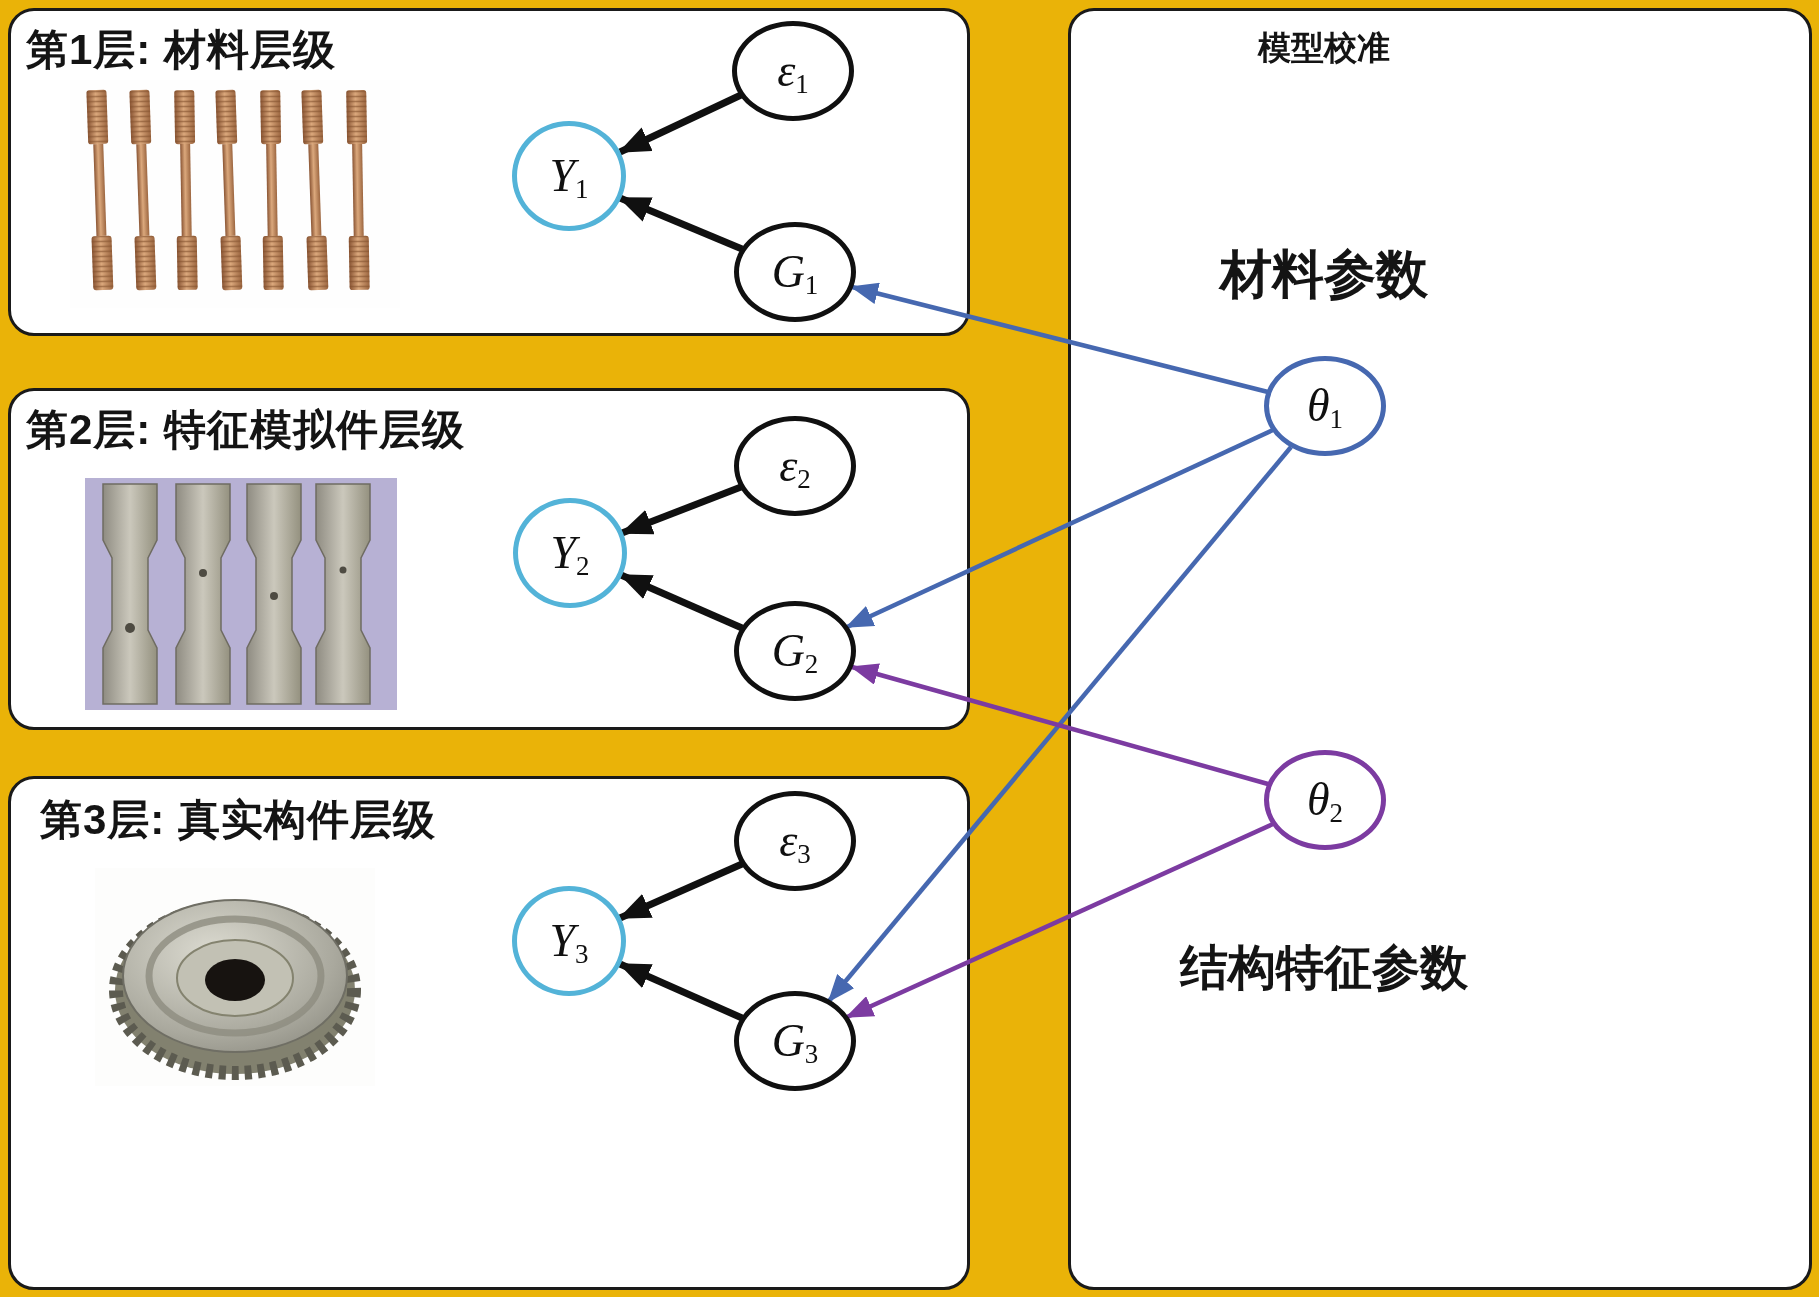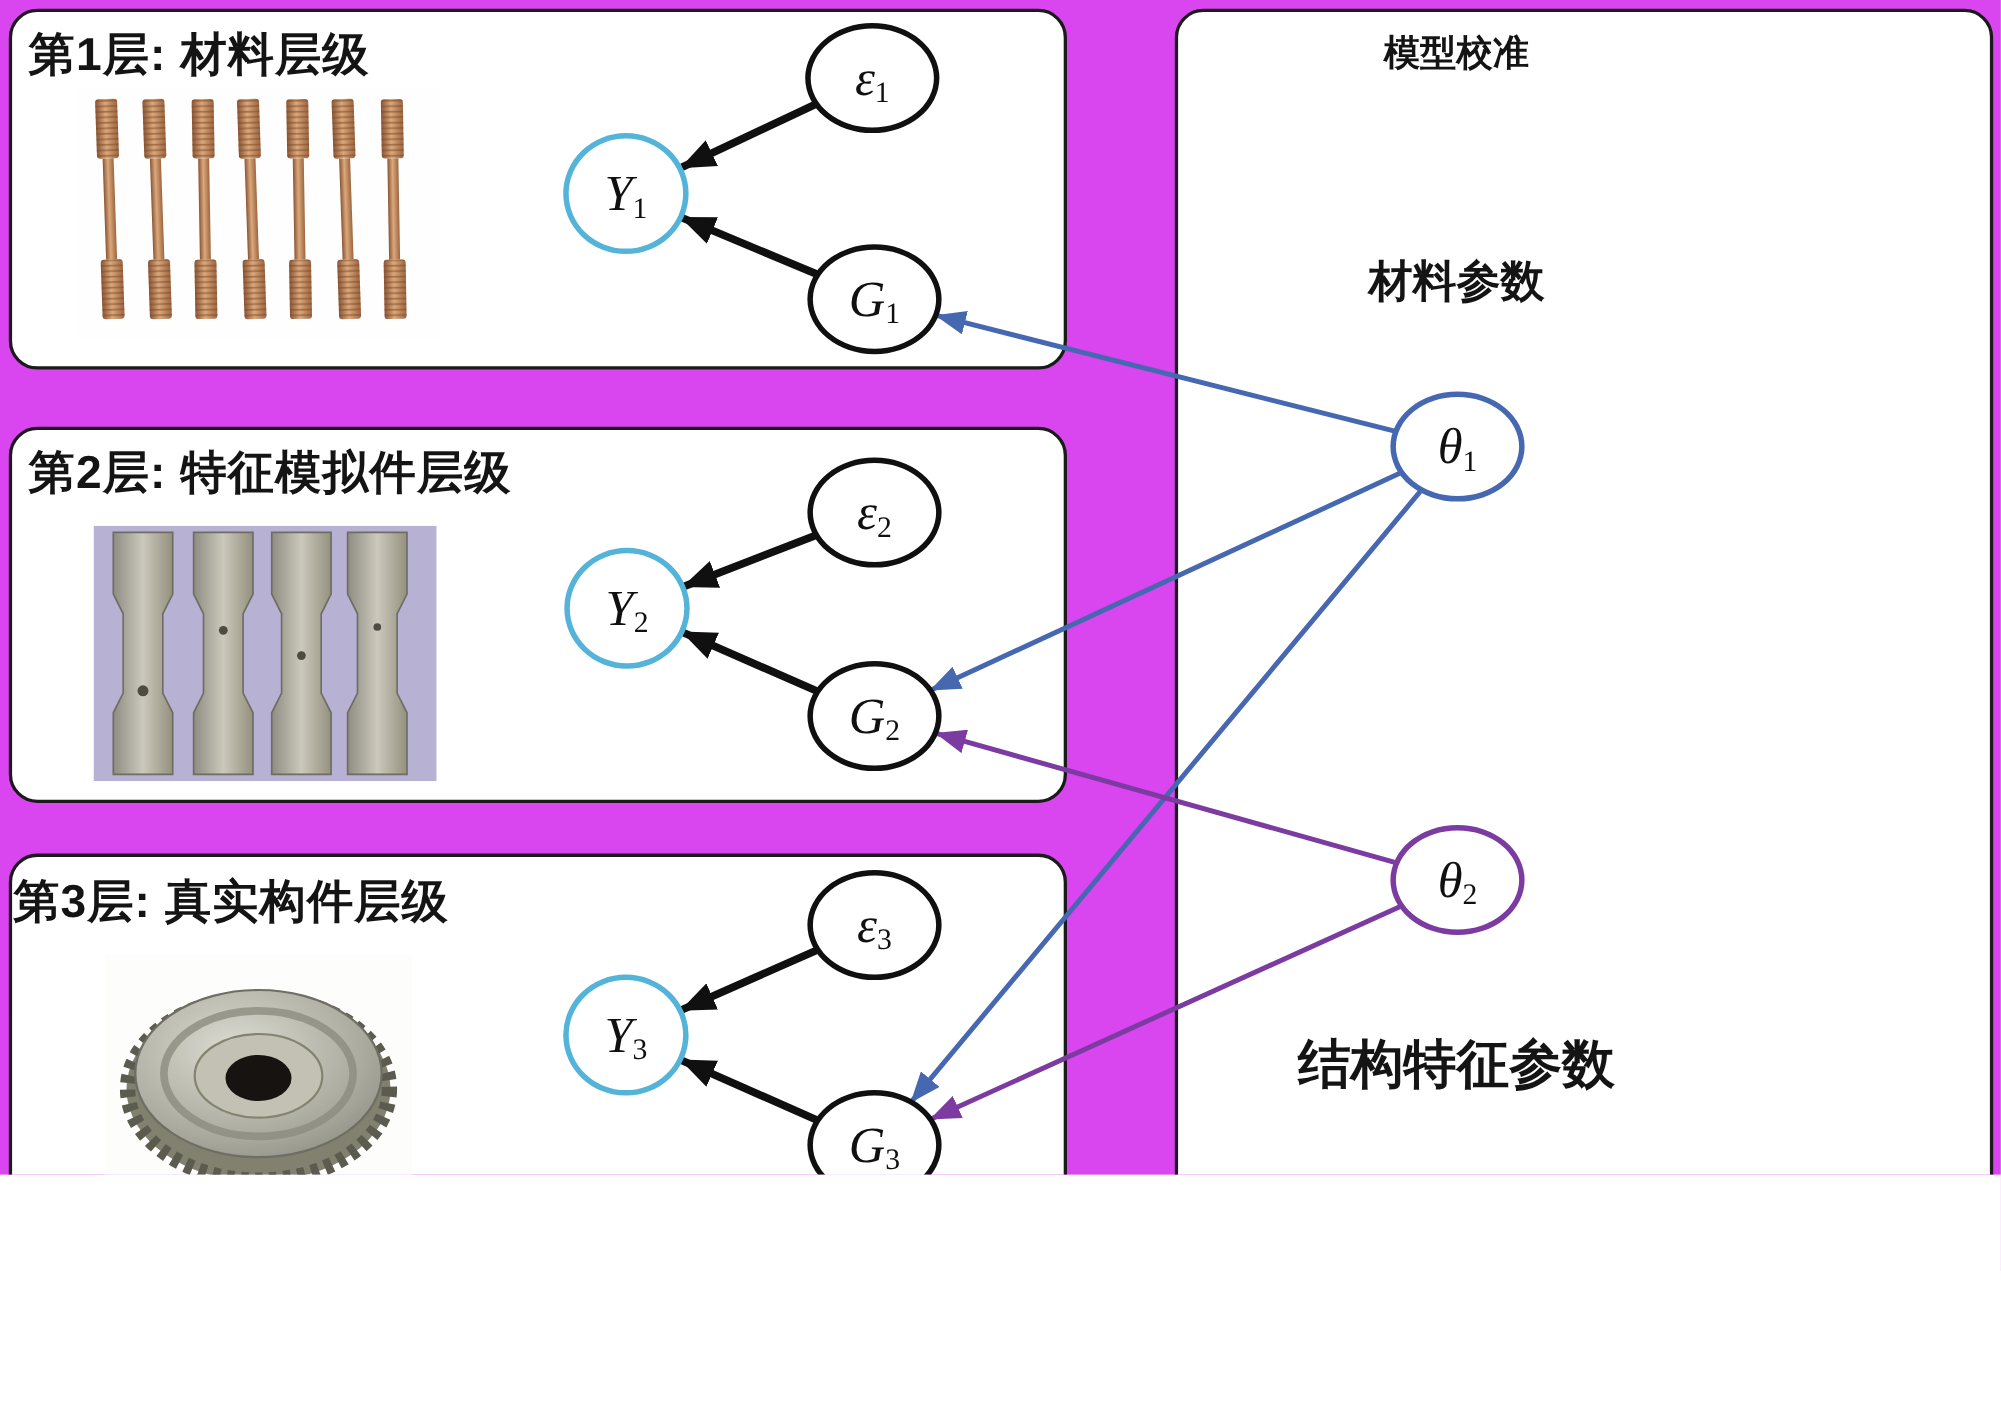--- a/index.html
+++ b/index.html
@@ -5,26 +5,26 @@
   :root{
     --outline:#1a1a1a;
     --node_black:#101010;
     --y_node:#53b3d8;
     --theta1_blue:#4668b0;
     --theta2_purple:#7c3ba1;
     --arrow_black:#101010;
   }
   *{margin:0;padding:0;box-sizing:border-box}
   body{background:#ffffff;font-family:"Liberation Sans",sans-serif}
-  .canvas{position:relative;width:1819px;height:1068px;background:#d946ef;overflow:hidden}
+  .canvas{position:relative;width:1819px;height:1297px;background:#eab308;overflow:hidden}
   .frame{position:absolute;border:3px solid var(--outline);border-radius:26px;background:#fff}
   .layer-title{position:absolute;font-size:42px;font-weight:700;color:#141414;white-space:nowrap;letter-spacing:1px}
   .panel-label{position:absolute;left:1068px;width:512px;text-align:center;font-weight:700;color:#141414;white-space:nowrap}
   .panel-title{top:26px;font-size:33px}
-  .panel-material{top:228px;font-size:40px}
+  .panel-material{top:240px;font-size:52px}
   .panel-structure{top:936px;font-size:48px}
   .photo{position:absolute}
   .photo svg{display:block;width:100%;height:100%}
   svg.overlay{position:absolute;left:0;top:0;pointer-events:none}
   .arrow-black{stroke:var(--arrow_black);stroke-width:7;fill:none}
   .arrow-blue{stroke:var(--theta1_blue);stroke-width:4.5;fill:none}
   .arrow-purple{stroke:var(--theta2_purple);stroke-width:4.5;fill:none}
   .node{position:absolute;display:flex;align-items:center;justify-content:center;background:#fff;border-radius:50%}
   .node.ell{width:122px;height:100px}
   .node.ynode{width:114px;height:110px}
@@ -40,21 +40,21 @@
 
 <div class="canvas">
 
   <div class="frame" style="left:8px;top:8px;width:962px;height:328px"></div>
   <div class="frame" style="left:8px;top:388px;width:962px;height:342px"></div>
   <div class="frame" style="left:8px;top:776px;width:962px;height:514px"></div>
   <div class="frame" style="left:1068px;top:8px;width:744px;height:1282px"></div>
 
   <div class="layer-title" style="left:26px;top:22px">第1层: 材料层级</div>
   <div class="layer-title" style="left:26px;top:402px">第2层: 特征模拟件层级</div>
-  <div class="layer-title" style="left:12px;top:792px">第3层: 真实构件层级</div>
+  <div class="layer-title" style="left:40px;top:792px">第3层: 真实构件层级</div>
 
   <div class="panel-label panel-title">模型校准</div>
   <div class="panel-label panel-material">材料参数</div>
   <div class="panel-label panel-structure">结构特征参数</div>
 
   <div class="photo" style="left:70px;top:80px;width:330px;height:228px">
     <svg viewBox="0 0 330 228">
       <defs>
         <linearGradient id="cop" x1="0" y1="0" x2="1" y2="0">
           <stop offset="0" stop-color="#8a5534"></stop>

